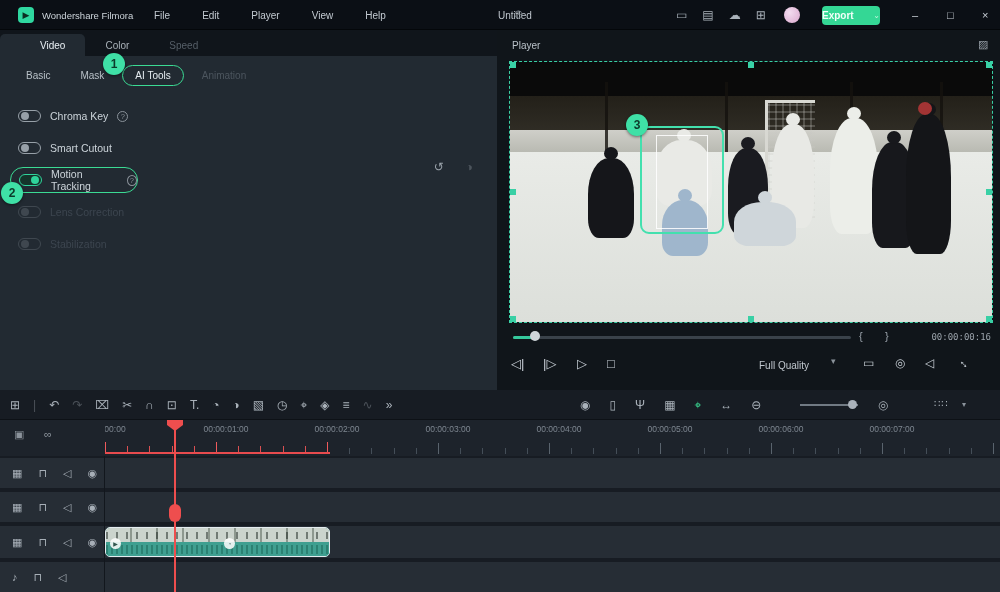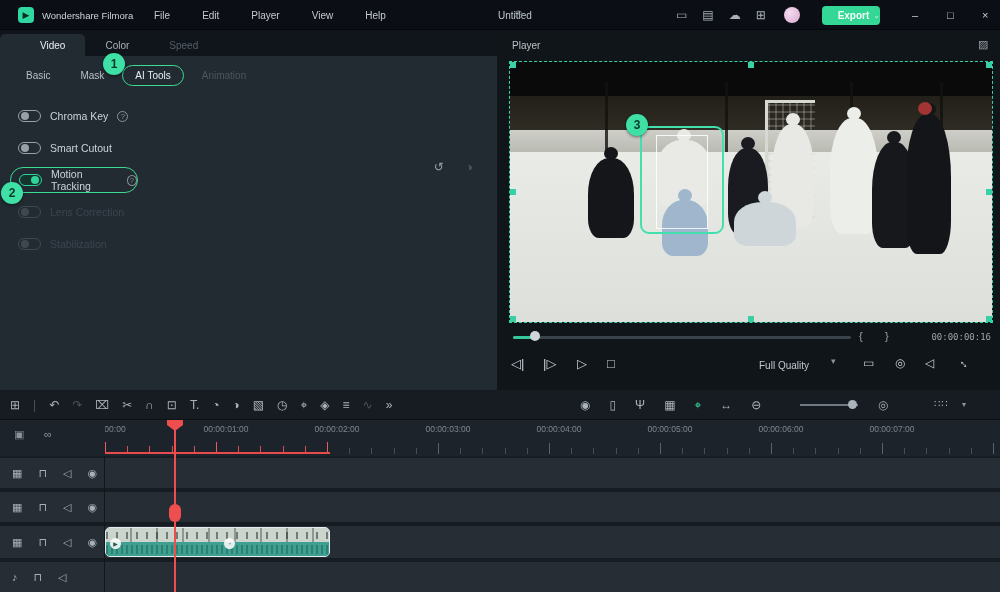--- a/index.html
+++ b/index.html
@@ -18,21 +18,21 @@
         display:flex;align-items:center;justify-content:center;color:#0b2e22;font-size:9px;}
   .brand{left:42px;top:10px;font-size:9.5px;color:#cdd4da;}
   .menus{left:140px;top:0;height:30px;display:flex;align-items:center;gap:4px;}
   .menus span{padding:0 14px;font-size:10px;color:#c3cad1;}
   .proj{left:470px;top:10px;font-size:10px;color:#bfc6cd;margin-left:28px;}
   .proj-ic{left:514px;top:9px;font-size:10px;color:#7e868e;}
   .tb-icons{left:676px;top:0;height:30px;display:flex;align-items:center;gap:15px;}
   .avatar{left:784px;top:7px;width:16px;height:16px;border-radius:50%;
           background:radial-gradient(circle at 35% 35%,#f3dcef,#dba8ce);}
   .export-btn{left:822px;top:6px;width:58px;height:19px;background:#34d795;border-radius:4px;
-          display:flex;align-items:center;justify-content:flex-end;gap:4px;
+          display:flex;align-items:center;justify-content:space-between;gap:4px;
           color:#f2fff9;font-size:10px;font-weight:bold;}
   .export-btn .caret{font-size:8px;color:#bdf3da;font-weight:normal;}
   .win{top:9px;font-size:11px;color:#c8cfd6;}
 
   
   .left-panel{left:0;top:30px;width:497px;height:360px;background:#10151b;}
   .tabbar{left:0;top:0;width:497px;height:26px;background:#10151b;display:flex;align-items:flex-end;}
   .tab{padding:6px 20px 5px;font-size:10px;color:#a9b1b8;}
   .tab.active{background:#222a32;border-radius:5px 5px 0 0;color:#e9eff4;padding-left:40px;}
   .tab.dimtab{color:#565f68;}

